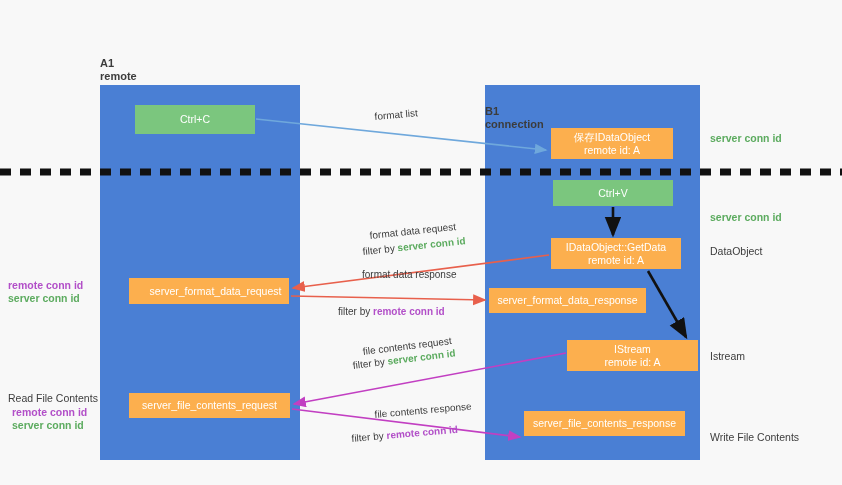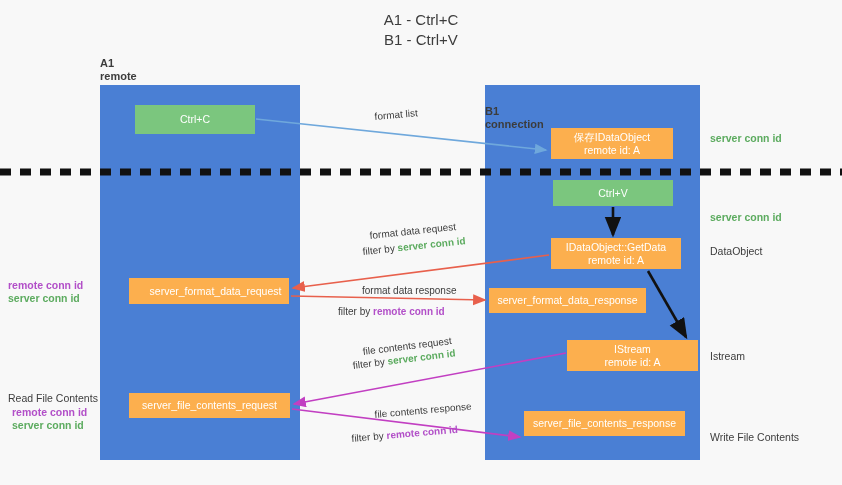--- a/index.html
+++ b/index.html
@@ -113,34 +113,32 @@
     color: #3c3c3c;
     white-space: nowrap;
     transform-origin: left top;
   }
   .el-green { color: #5cab5f; font-weight: bold; }
   .el-purple { color: #b24fc8; font-weight: bold; }
 
   .el-formatlist  { left: 374px; top: 110px; transform: rotate(-5deg); }
   .el-fdreq1      { left: 369px; top: 229px; transform: rotate(-6deg); }
   .el-fdreq2      { left: 362px; top: 245px; transform: rotate(-6deg); }
-  .el-fdresp1     { left: 362px; top: 284px; }
+  .el-fdresp1     { left: 362px; top: 268px; }
   .el-fdresp2     { left: 338px; top: 305px; }
   .el-fcreq1      { left: 362px; top: 345px; transform: rotate(-7deg); }
   .el-fcreq2      { left: 352px; top: 359px; transform: rotate(-7deg); }
   .el-fcresp1     { left: 374px; top: 408px; transform: rotate(-5deg); }
   .el-fcresp2     { left: 351px; top: 432px; transform: rotate(-5deg); }
 </style>
 </head>
 <body>
 
 <div id="stage">
 
-  <div class="title">A1 - Ctrl+C
-B1 - Ctrl+V</div>
 
   <div class="lane lane-a"></div>
   <div class="lane lane-b"></div>
 
   <div class="lane-head lane-head-a">
     <span class="lh1">A1</span>
     <span class="lh2">remote</span>
   </div>
   <div class="lane-head lane-head-b">
     <span class="lh1">B1</span>

